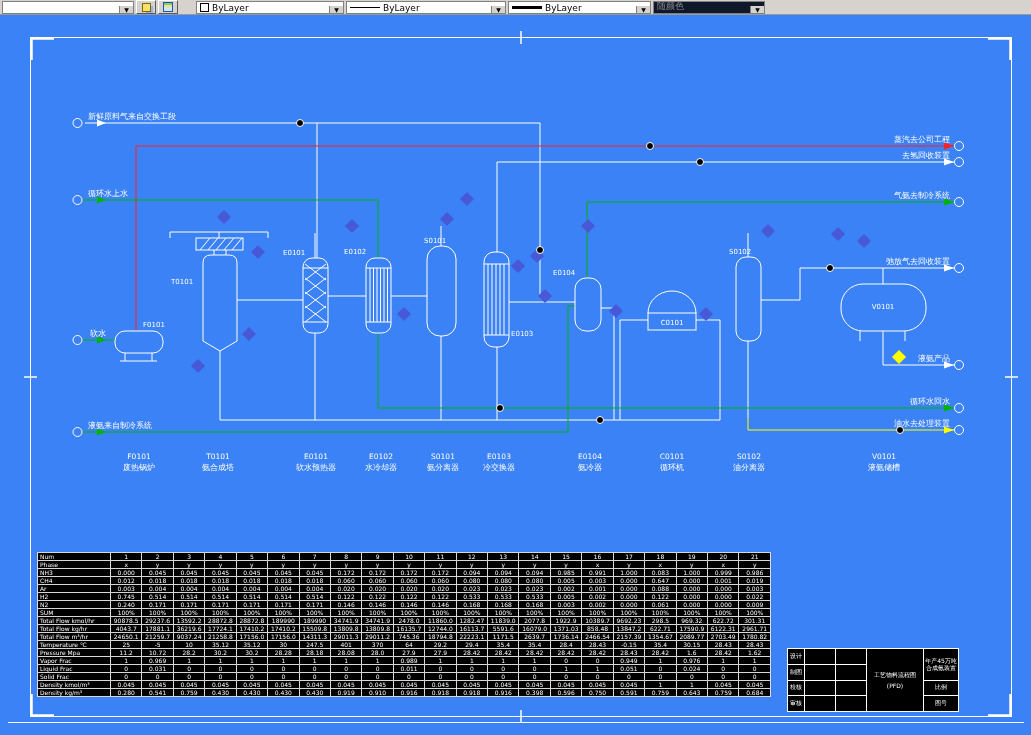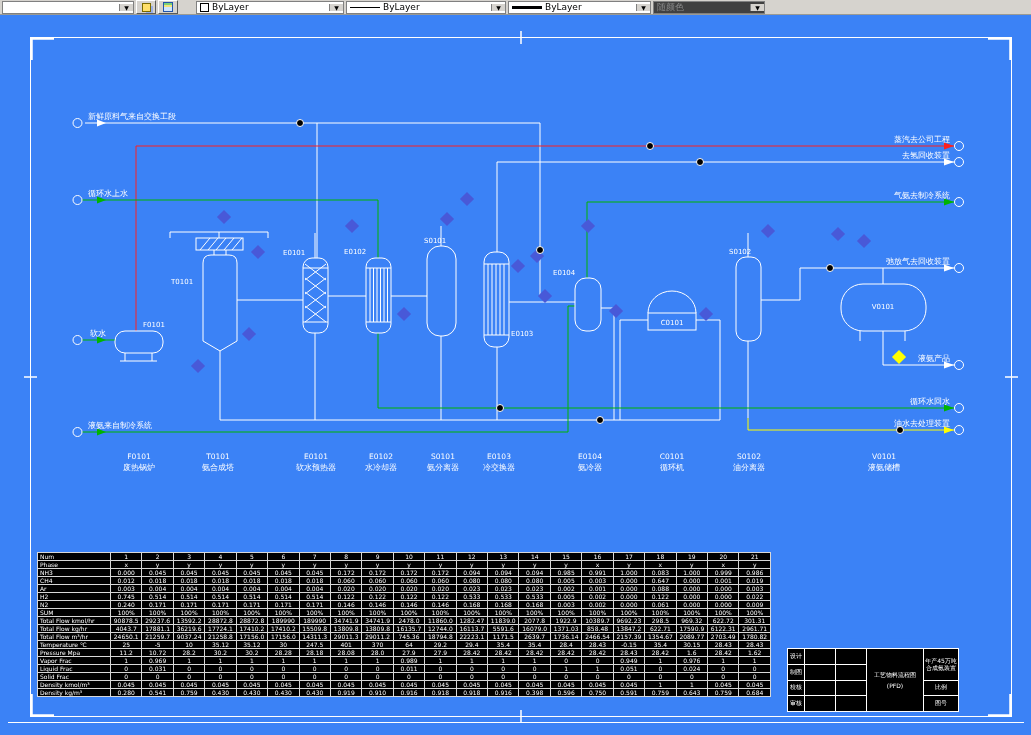--- a/index.html
+++ b/index.html
@@ -3,31 +3,31 @@
 <meta charset="utf-8">
 <style>
   html,body{margin:0;padding:0;background:#000;}
   body{width:1031px;height:735px;overflow:hidden;font-family:"DejaVu Sans",sans-serif;}
   .screen{position:relative;width:1031px;height:735px;background:#000;}
 
   
   .toolbar{position:absolute;top:0;left:0;right:0;height:15px;background:#d6d3ce;
     border-bottom:1px solid #9a9a94;display:flex;align-items:center;padding:1px 2px;
     box-sizing:border-box;z-index:5;}
-  .combo{display:flex;align-items:center;height:13px;background:#fff;border:1px solid #808080;
+  .combo{display:flex;align-items:flex-end;height:13px;background:#fff;border:1px solid #808080;
     box-sizing:border-box;margin-right:2px;}
   .combo .field{display:flex;align-items:center;gap:3px;padding:0 3px;font-size:9px;color:#000;
     flex:1;white-space:nowrap;overflow:hidden;}
   .combo .btn{width:13px;background:#d6d3ce;border-left:1px solid #808080;display:flex;
     align-items:center;justify-content:center;font-size:6px;color:#000;}
   .c-layer{width:132px;}
   .c-color{width:148px;margin-left:16px;}
   .c-ltype{width:160px;}
   .c-lweight{width:143px;}
-  .c-pstyle{width:112px;background:#404040;}
+  .c-pstyle{width:112px;background:#0f172a;}
   .c-pstyle .field{color:#8a8a8a;}
   .swatch{width:7px;height:7px;background:#fff;border:1px solid #000;display:inline-block;}
   .lsample{width:30px;height:1px;background:#000;display:inline-block;}
   .lwsample{width:30px;height:3px;background:#000;display:inline-block;}
   .tool-btn{width:20px;height:14px;background:#d6d3ce;border:1px solid;
     border-color:#fff #5a5a5a #5a5a5a #fff;display:flex;align-items:center;justify-content:center;
     padding:0;margin-right:2px;}
   .gl-sheets{width:7px;height:7px;background:#ffe06a;border:1px solid #7a6a00;
     box-shadow:3px 2px 0 -1px #9ab0e8;display:inline-block;}
   .gl-layers{width:8px;height:8px;background:#cfe6ff;border:1px solid #2255aa;

